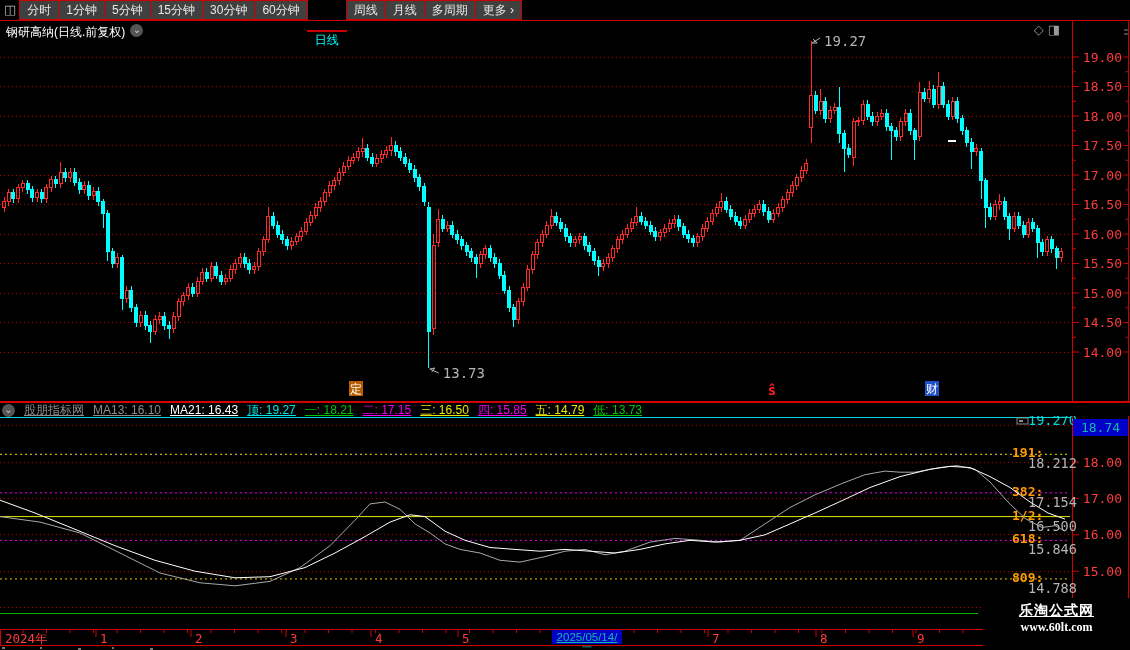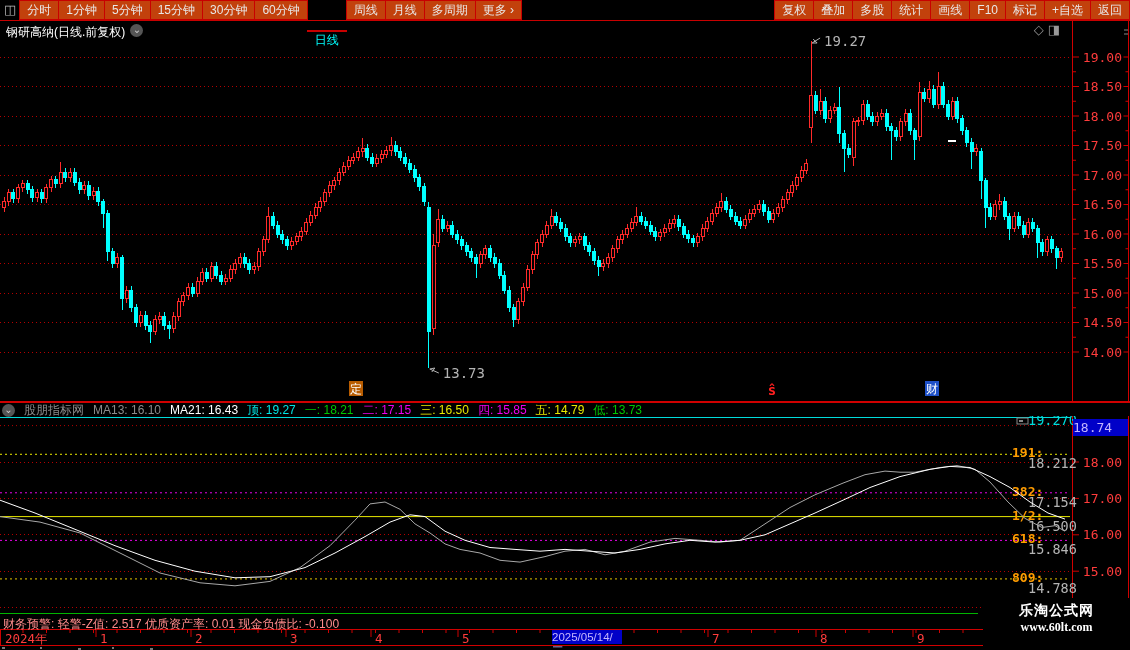--- a/index.html
+++ b/index.html
@@ -3,40 +3,40 @@
 <meta charset="utf-8">
 <style>
   html,body{margin:0;padding:0;background:#000;}
   #root{position:relative;width:1130px;height:650px;background:#000;overflow:hidden;
         font-family:"Liberation Sans",sans-serif;}
   
   #toolbar{position:absolute;left:0;top:0;width:1130px;height:21px;display:flex;align-items:stretch;
            border-bottom:1px solid #c80000;box-sizing:border-box;}
   .tb-icon{color:#bbb;font-size:13px;line-height:20px;padding:0 4px;}
   .tb-btn{border:1px solid #c80000;margin-left:-1px;padding:0 7px;font-size:12px;line-height:18px;
-          color:#e8e8e8;background:#c2410c;cursor:default;white-space:nowrap;}
+          color:#e8e8e8;background:#404040;cursor:default;white-space:nowrap;}
   .tb-btn.active{color:#00ffff;margin-top:30px;}
   .tb-spacer{flex:1;}
   
   #title-row{position:absolute;left:6px;top:24px;color:#fff;font-size:12px;z-index:5;display:flex;align-items:flex-start;}
   .circ{display:inline-block;width:13px;height:13px;border-radius:50%;background:#555;color:#ccc;
         font-size:10px;line-height:11px;text-align:center;margin-left:5px;}
   #corner-icons{position:absolute;right:66px;top:22px;color:#999;font-size:13px;z-index:5;letter-spacing:4px;}
   svg{position:absolute;left:0;}
   text{font-family:"DejaVu Sans Mono","Liberation Mono",monospace;}
-  .cjk{font-family:"Liberation Sans",sans-serif;}
+  .cjk{font-family:"Liberation Sans",sans-serif;text-decoration:underline;}
   
   #ind-header{position:absolute;left:0;top:402px;width:1130px;height:14px;border-top:1px solid #d00000;
               box-sizing:content-box;display:flex;align-items:center;font-size:12px;white-space:nowrap;z-index:4;}
   #ind-header span{margin-right:9px;}
   
   #fin-line{position:absolute;left:0;top:613px;width:978px;height:1px;background:#00b400;}
   #fin-text{position:absolute;left:3px;top:616px;font-size:12px;color:#ff8c8c;z-index:4;}
   
-  .blue-tag{position:absolute;background:#0000c8;color:#c4b5fd;text-align:left;z-index:6;
+  .blue-tag{position:absolute;background:#0000c8;color:#14b8a6;text-align:center;z-index:6;
             font-family:"DejaVu Sans Mono",monospace;}
   
   #watermark{position:absolute;left:983px;top:598px;width:147px;height:52px;background:#000;z-index:40;
              color:#fff;text-align:center;}
   #wm1{font-size:14px;font-weight:bold;letter-spacing:1px;margin-top:4px;}
   #wm2{font-size:12px;font-weight:bold;font-family:"Liberation Serif",serif;}
 </style>
 </head>
 <body>
 
@@ -51,31 +51,20 @@
         <div class="tb-btn">15分钟</div>
         <div class="tb-btn">30分钟</div>
         <div class="tb-btn">60分钟</div>
         <div class="tb-btn active">日线</div>
         <div class="tb-btn">周线</div>
         <div class="tb-btn">月线</div>
         <div class="tb-btn">多周期</div>
         <div class="tb-btn">更多 ›</div>
       </div>
     <div class="tb-spacer"></div>
-    <div id="tb-right" style="display:flex">
-        <div class="tb-btn">复权</div>
-        <div class="tb-btn">叠加</div>
-        <div class="tb-btn">多股</div>
-        <div class="tb-btn">统计</div>
-        <div class="tb-btn">画线</div>
-        <div class="tb-btn">F10</div>
-        <div class="tb-btn">标记</div>
-        <div class="tb-btn">+自选</div>
-        <div class="tb-btn">返回</div>
-      </div>
   </div>
 
   <div id="title-row">
     <span>钢研高纳(日线.前复权)</span>
     <span class="circ">⌄</span>
   </div>
   <div id="corner-icons"><span>◇</span><span>◨</span></div>
 
   <svg id="main-svg" style="top:21px" width="1130" height="381" viewBox="0 0 1130 381">
       <line x1="0" y1="36" x2="1070" y2="36" stroke="#b40000" stroke-dasharray="1,3" shape-rendering="crispEdges"></line>
@@ -663,21 +652,20 @@
       <text x="1028" y="176.91679999999997" fill="#b4b4b4" font-size="13.5">14.788</text>
       <rect x="1017" y="2" width="11" height="6" fill="none" stroke="#888"></rect>
       <rect x="1019" y="4" width="4" height="2" fill="#888"></rect>
       <polyline points="0,100.6 40,106.1 80,117.0 120,137.0 160,157.0 200,166.8 235,169.8 270,165.4 300,151.6 330,129.7 355,104.2 370,87.9 385,86.0 400,93.3 415,107.9 430,117.0 445,127.9 460,133.4 480,137.0 500,144.3 520,146.1 545,140.6 565,135.2 585,133.4 605,138.8 625,135.2 650,126.1 675,122.4 700,124.3 720,126.1 740,124.3 765,107.9 790,91.5 815,78.8 843,67.1 865,58.7 885,55.1 900,56.2 915,56.2 940,51.5 957,49.6 975,53.3 990,66.0 1008,86.0 1025,102.4 1042,111.5 1055,109.7 1065,115.2" fill="none" stroke="#a8a8a8" stroke-width="1"></polyline>
       <polyline points="0,84.2 35,97.0 75,113.3 115,129.7 155,144.3 195,155.2 235,161.8 270,160.7 305,151.6 335,137.0 365,120.6 390,106.1 410,98.8 425,100.6 445,115.2 465,124.3 490,131.5 515,133.4 540,135.2 565,133.4 590,135.2 615,137.0 640,133.4 665,127.9 690,124.3 715,126.1 740,124.3 765,118.8 790,107.9 815,97.0 843,84.2 870,71.5 900,60.6 930,53.3 950,50.4 970,51.5 990,60.6 1010,71.5 1030,86.0 1048,97.0 1065,103.1" fill="none" stroke="#ffffff" stroke-width="1"></polyline>
     </svg>
 
   <div class="blue-tag" style="left:1073px;top:419px;width:55px;height:17px;font-size:13px;line-height:17px;">18.74</div>
 
   <div id="fin-line"></div>
-  <div id="fin-text" class="cjk">财务预警: 轻警-Z值: 2.517 优质资产率: 0.01 现金负债比: -0.100</div>
 
   <svg id="date-svg" style="top:629px" width="1130" height="21" viewBox="0 0 1130 21">
       <line x1="0" y1="0.5" x2="1130" y2="0.5" stroke="#d00000" shape-rendering="crispEdges"></line>
       <line x1="0" y1="16.5" x2="1130" y2="16.5" stroke="#d00000" shape-rendering="crispEdges"></line>
       <line x1="0.5" y1="0" x2="0.5" y2="17" stroke="#d00000"></line>
       <line x1="23" y1="1" x2="23" y2="4" stroke="#d00000"></line>
       <line x1="46.5" y1="1" x2="46.5" y2="4" stroke="#d00000"></line>
       <line x1="70" y1="1" x2="70" y2="4" stroke="#d00000"></line>
       <line x1="93.5" y1="1" x2="93.5" y2="4" stroke="#d00000"></line>
       <line x1="117" y1="1" x2="117" y2="4" stroke="#d00000"></line>

